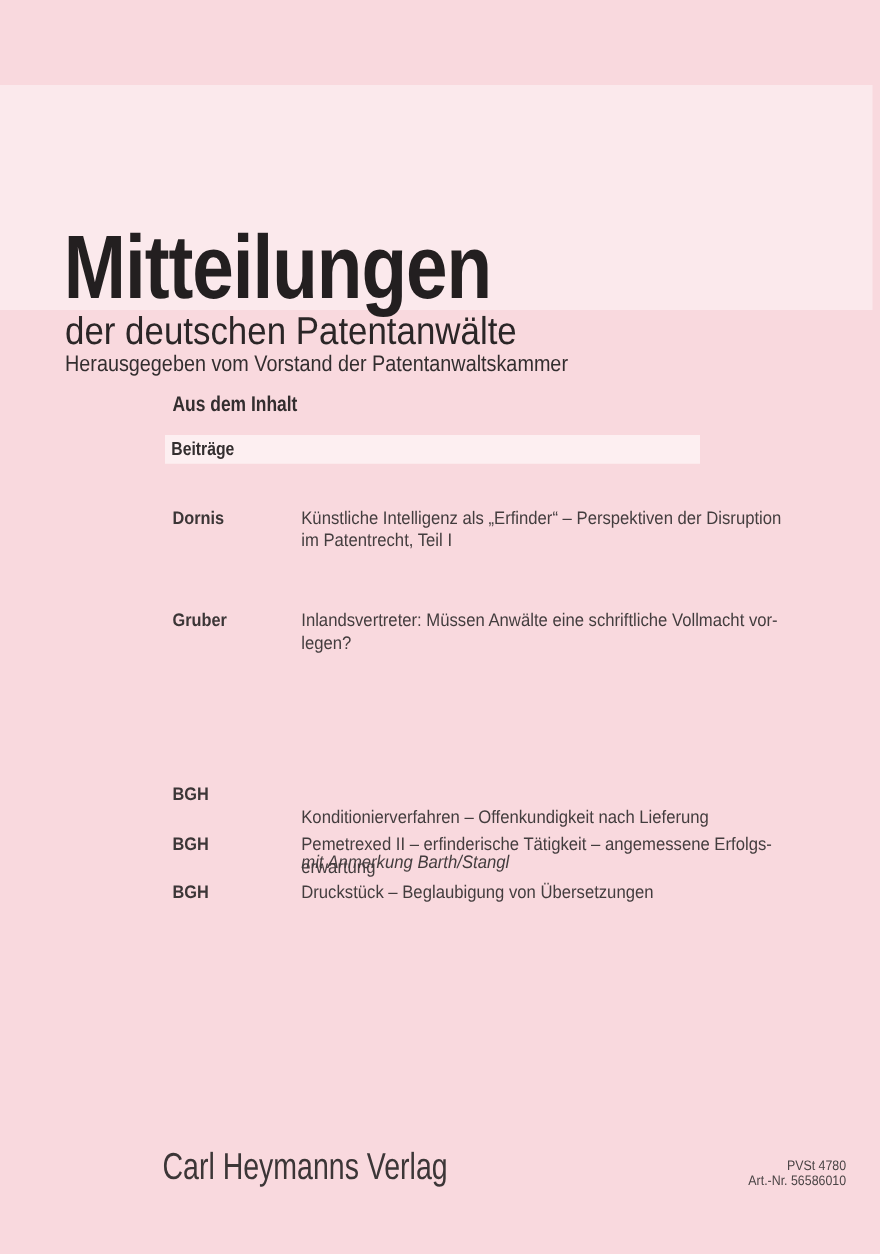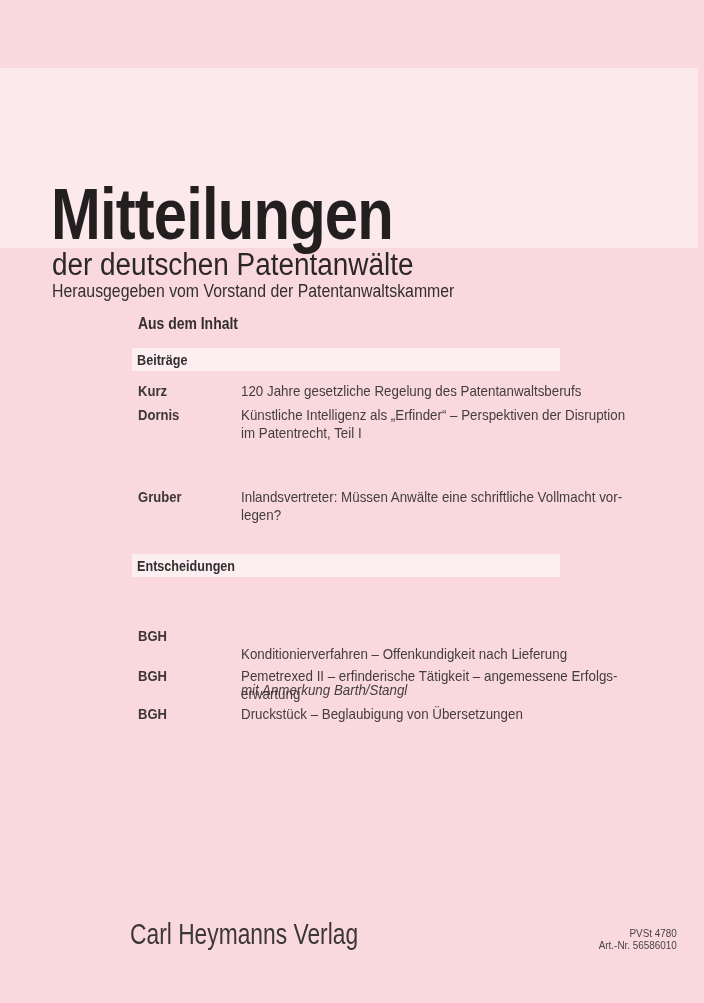--- a/index.html
+++ b/index.html
@@ -119,38 +119,31 @@
     
     
   </div>
 
   <div class="toc-heading">Aus dem Inhalt</div>
 
   <div class="section-bar bar-beitraege">
     <span class="section-label">Beiträge</span>
   </div>
 
-  <div class="row" style="top:382px">
-    <span class="author">Kurz</span>
-    <div class="desc">120 Jahre gesetzliche Regelung des Patentanwaltsberufs</div>
-  </div>
   <div class="row" style="top:406px">
     <span class="author">Dornis</span>
     <div class="desc">Künstliche Intelligenz als „Erfinder“ – Perspektiven der Disruption
 im Patentrecht, Teil I</div>
   </div>
   <div class="row" style="top:488px">
     <span class="author">Gruber</span>
     <div class="desc">Inlandsvertreter: Müssen Anwälte eine schriftliche Vollmacht vor-
 legen?</div>
   </div>
 
-  <div class="section-bar bar-entscheidungen">
-    <span class="section-label">Entscheidungen</span>
-  </div>
 
   <div class="row" style="top:627px">
     <span class="author">BGH</span>
     <div class="desc">
       <div>Konditionierverfahren – Offenkundigkeit nach Lieferung</div>
       <div class="note">mit Anmerkung Barth/Stangl</div>
     </div>
   </div>
   <div class="row" style="top:667px">
     <span class="author">BGH</span>

